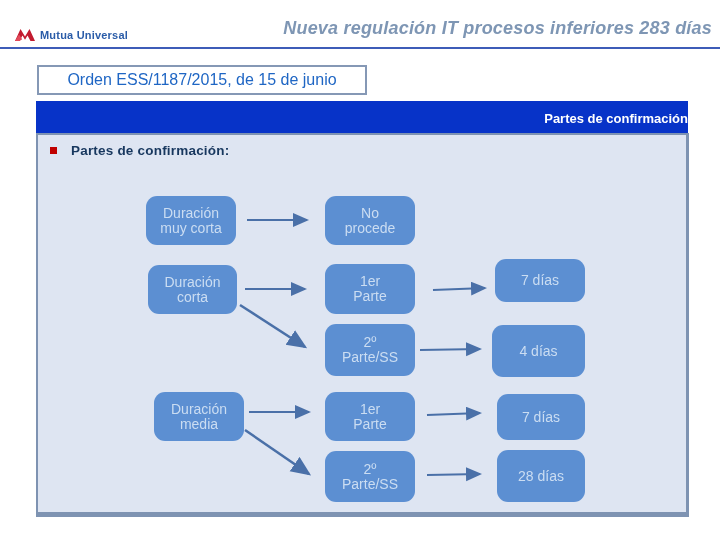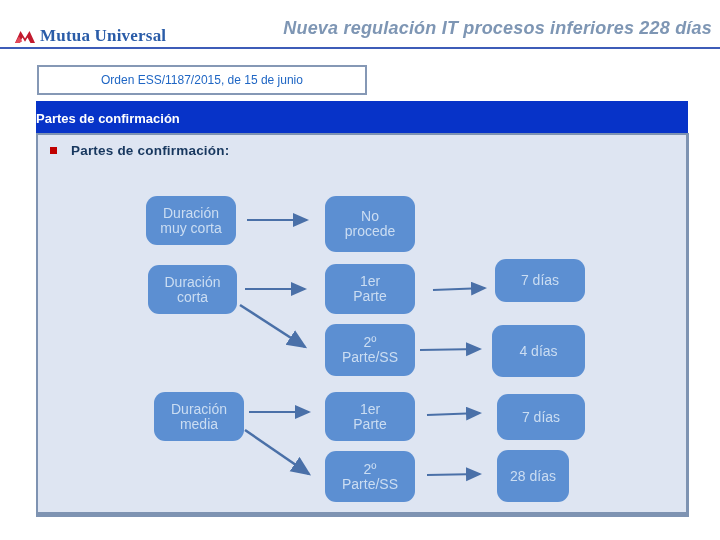--- a/index.html
+++ b/index.html
@@ -5,30 +5,30 @@
   html,body{margin:0;padding:0;background:#fff;}
   body{
     width:720px;height:540px;position:relative;overflow:hidden;
     font-family:"Liberation Sans", sans-serif;
     -webkit-font-smoothing:antialiased;
   }
   
   .header{position:absolute;left:0;top:0;width:720px;height:47px;
     border-bottom:2px solid var(--header-line,#3D5CB8);}
   .logo{position:absolute;left:14px;top:26px;display:flex;align-items:center;gap:4px;}
-  .logo-text{font-size:17px;font-weight:bold;color:var(--logo-blue,#2A5CA8);letter-spacing:.2px;font-family:Liberation Serif, serif;}
+  .logo-text{font-size:11px;font-weight:bold;color:var(--logo-blue,#2A5CA8);letter-spacing:.2px;}
   .slide-title{position:absolute;right:8px;top:18px;font-size:18px;font-style:italic;
     font-weight:600;color:var(--title-gray-blue,#7E96B4);letter-spacing:.2px;}
   
   .orden-box{position:absolute;left:37px;top:65px;width:326px;height:26px;
     border:2px solid var(--orden-border,#8598B5);display:flex;align-items:center;justify-content:center;
-    font-size:12px;color:var(--orden-blue,#1F66C4);background:#fff;}
+    font-size:16px;color:var(--orden-blue,#1F66C4);background:#fff;}
   
   .banner{position:absolute;left:36px;top:101px;width:652px;height:35px;
-    background:var(--banner-blue,#0733C8);display:flex;align-items:center;justify-content:flex-start;
+    background:var(--banner-blue,#0733C8);display:flex;align-items:center;justify-content:flex-end;
     color:#fff;font-weight:bold;font-size:13px;}
   
   .content{position:absolute;left:36px;top:133px;width:648px;height:377px;
     background:var(--content-bg,#DEE5F2);
     border:2px solid var(--steel-border,#7E93B2);
     border-right-width:3px;border-bottom-width:5px;}
   .heading-row{position:absolute;left:12px;top:8px;display:flex;align-items:center;gap:14px;}
   .bullet{width:7px;height:7px;background:var(--bullet-red,#C00000);display:inline-block;}
   .heading-text{font-size:13.5px;font-weight:bold;color:var(--heading-navy,#17375E);letter-spacing:.2px;}
   
@@ -41,21 +41,21 @@
 <body>
 
 <div class="header">
   <div class="logo">
     <svg width="22" height="17" viewBox="0 0 22 17">
       <path d="M1 15 L6.5 3 L11 10.5 L15.5 3 L21 15 L16.5 15 L13.5 9.5 L11 13.8 L8.5 9.5 L5.5 15 Z" fill="#C21B2F"></path>
       <path d="M1 15 L5 8.5 L8.2 13.2 L5.5 15 Z" fill="#E2495A"></path>
     </svg>
     <span class="logo-text">Mutua Universal</span>
   </div>
-  <div class="slide-title">Nueva regulación IT procesos inferiores 228 días</div>
+  <div class="slide-title">Nueva regulación IT procesos inferiores 283 días</div>
 </div>
 
 <div class="orden-box">
   <span>Orden ESS/1187/2015, de 15 de junio</span>
 </div>
 
 <div class="banner">
   <span>Partes de confirmación</span>
 </div>
 
@@ -80,36 +80,36 @@
     </g>
   </svg>
 
   <div class="heading-row">
     <span class="bullet"></span>
     <span class="heading-text">Partes de confirmación:</span>
   </div>
 
   <div class="fb" style="left:108px;top:61px;width:90px;height:49px">Duración
 muy corta</div>
-  <div class="fb" style="left:287px;top:61px;width:90px;height:56px">No
+  <div class="fb" style="left:287px;top:61px;width:90px;height:49px">No
 procede</div>
 
   <div class="fb" style="left:110px;top:130px;width:89px;height:49px">Duración
 corta</div>
   <div class="fb" style="left:287px;top:129px;width:90px;height:50px">1er
 Parte</div>
   <div class="fb" style="left:457px;top:124px;width:90px;height:43px">7 días</div>
 
   <div class="fb" style="left:287px;top:189px;width:90px;height:52px">2º
 Parte/SS</div>
   <div class="fb" style="left:454px;top:190px;width:93px;height:52px">4 días</div>
 
   <div class="fb" style="left:116px;top:257px;width:90px;height:49px">Duración
 media</div>
   <div class="fb" style="left:287px;top:257px;width:90px;height:49px">1er
 Parte</div>
   <div class="fb" style="left:459px;top:259px;width:88px;height:46px">7 días</div>
 
   <div class="fb" style="left:287px;top:316px;width:90px;height:51px">2º
 Parte/SS</div>
-  <div class="fb" style="left:459px;top:315px;width:72px;height:52px">28 días</div>
+  <div class="fb" style="left:459px;top:315px;width:88px;height:52px">28 días</div>
 
 </div>
 
 </body></html>

